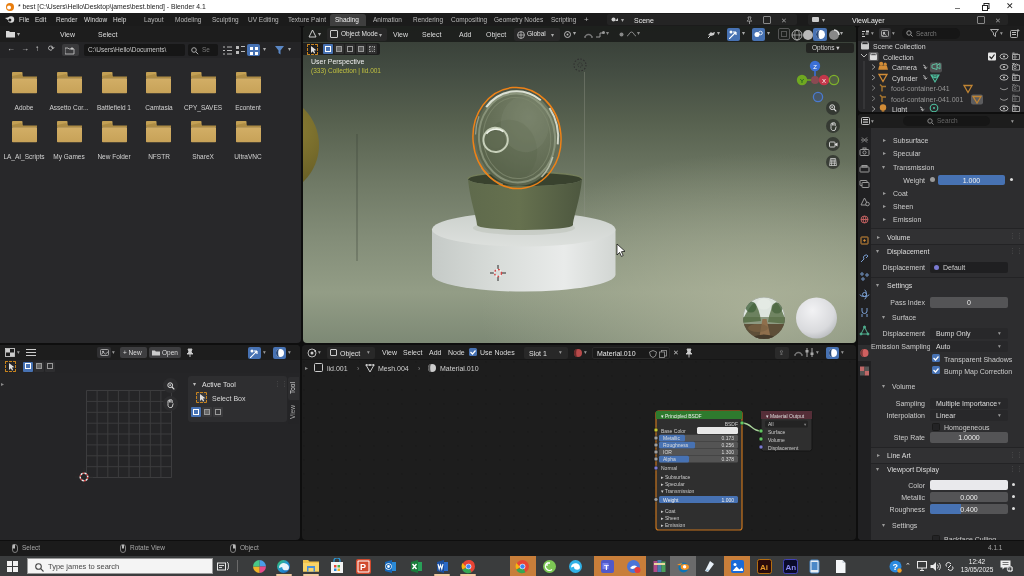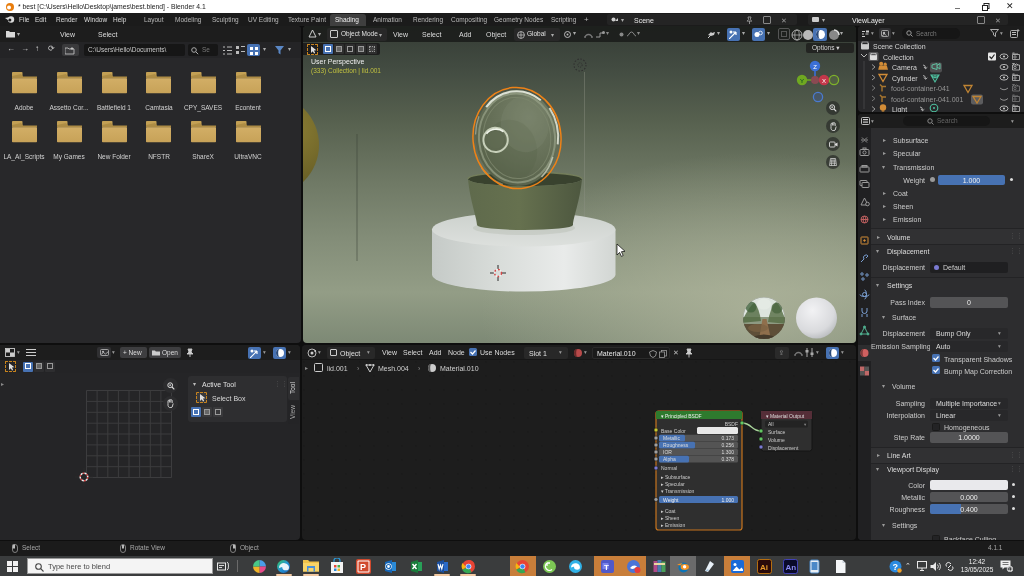--- a/index.html
+++ b/index.html
@@ -1088,21 +1088,21 @@
           <rect x="6" y="0" width="5" height="5"></rect>
           <rect x="0" y="6" width="5" height="5"></rect>
           <rect x="6" y="6" width="5" height="5"></rect>
         </g>
       </svg>
   <div class="abs" style="left:27px;top:2px;width:186px;height:16px;background:#f4f4f4;border:1px solid #9a9a9a;">
     <svg class="abs" style="left:7px;top:4px" width="9" height="9" viewBox="0 0 9 9">
           <circle cx="3.5" cy="3.5" r="2.8" fill="none" stroke="#444" stroke-width="1.1"></circle>
           <path d="M5.7,5.7 L8.5,8.5" stroke="#444" stroke-width="1.1"></path>
         </svg>
-    <div class="txt" style="left:20px;top:4px;font-size:7.5px;color:#494949;">Type here to blend</div>
+    <div class="txt" style="left:20px;top:4px;font-size:7.5px;color:#494949;">Type james to search</div>
   </div>
   <svg class="abs" style="left:217px;top:5px" width="12" height="11" viewBox="0 0 12 11">
         <rect x="0.5" y="2" width="8" height="7" fill="none" stroke="#e8e8e8" stroke-width="1"></rect>
         <path d="M10,1 a1.5,4 0 0 1 0,8 M2,4.5 h5 M2,6.5 h3" stroke="#e8e8e8" stroke-width="0.9" fill="none"></path>
       </svg>
   <div class="abs" style="left:237px;top:4px;width:1px;height:12px;background:#6a6a6a;"></div>
 
   <svg class="abs" style="left:252px;top:2.5px" width="15" height="15" viewBox="0 0 15 15">
     <path d="M7.5,1 a6.5,6.5 0 0 1 6.5,6.5 l-6.5,0 z" fill="#4a9de8"></path>
     <path d="M14,7.5 a6.5,6.5 0 0 1 -6.5,6.5 l0,-6.5 z" fill="#e84a8a"></path>

